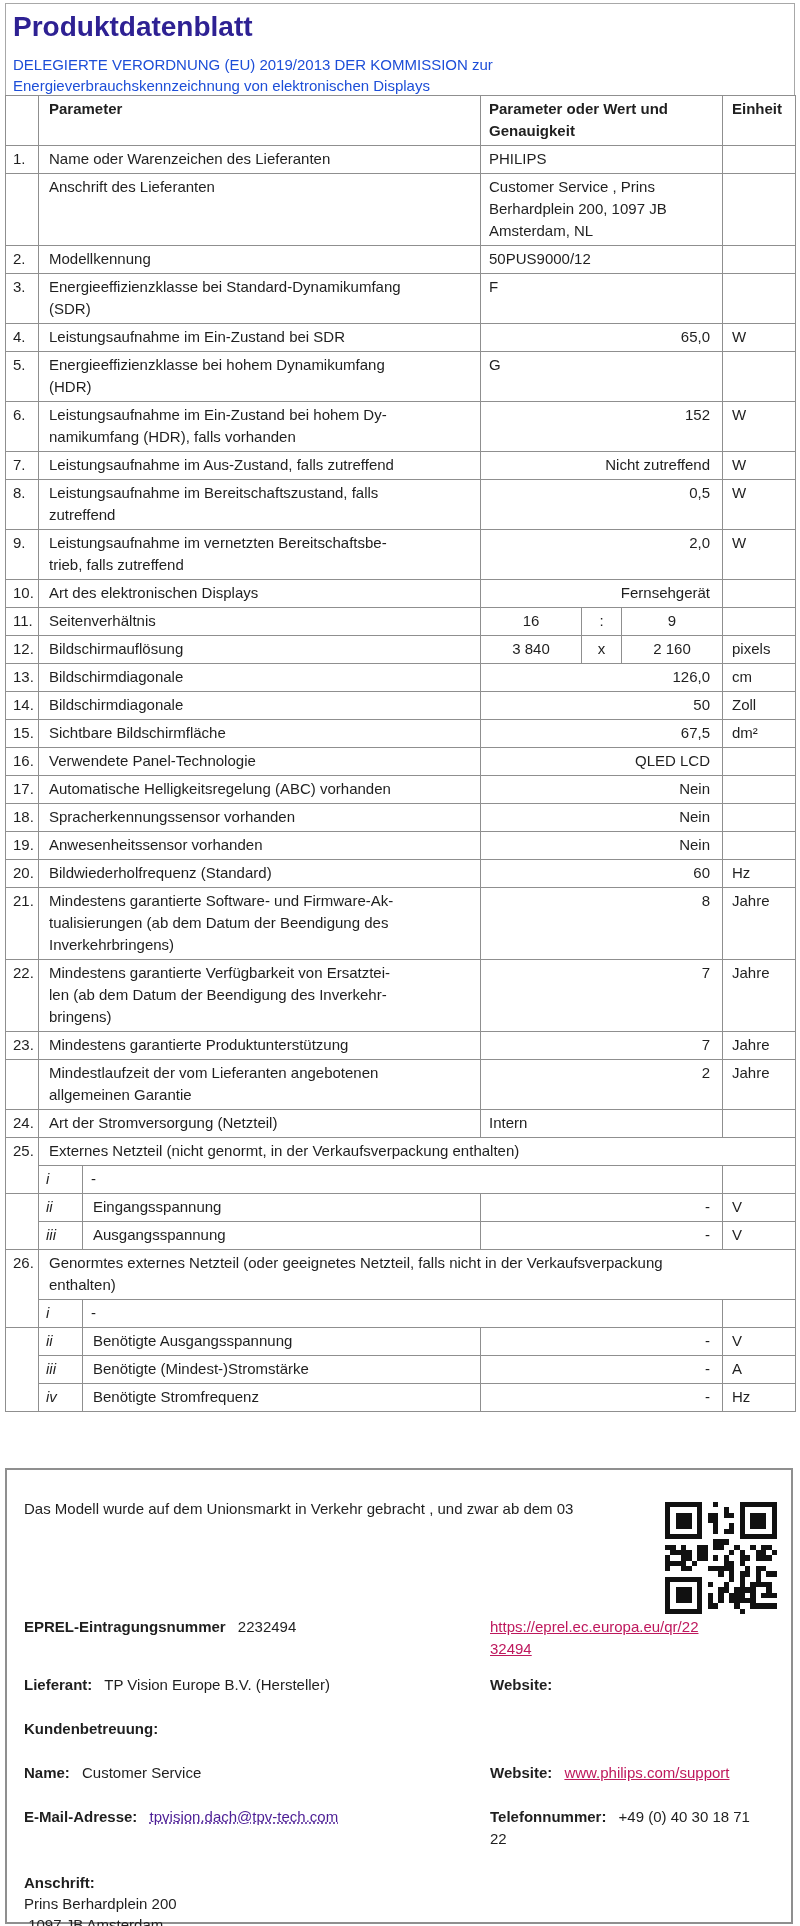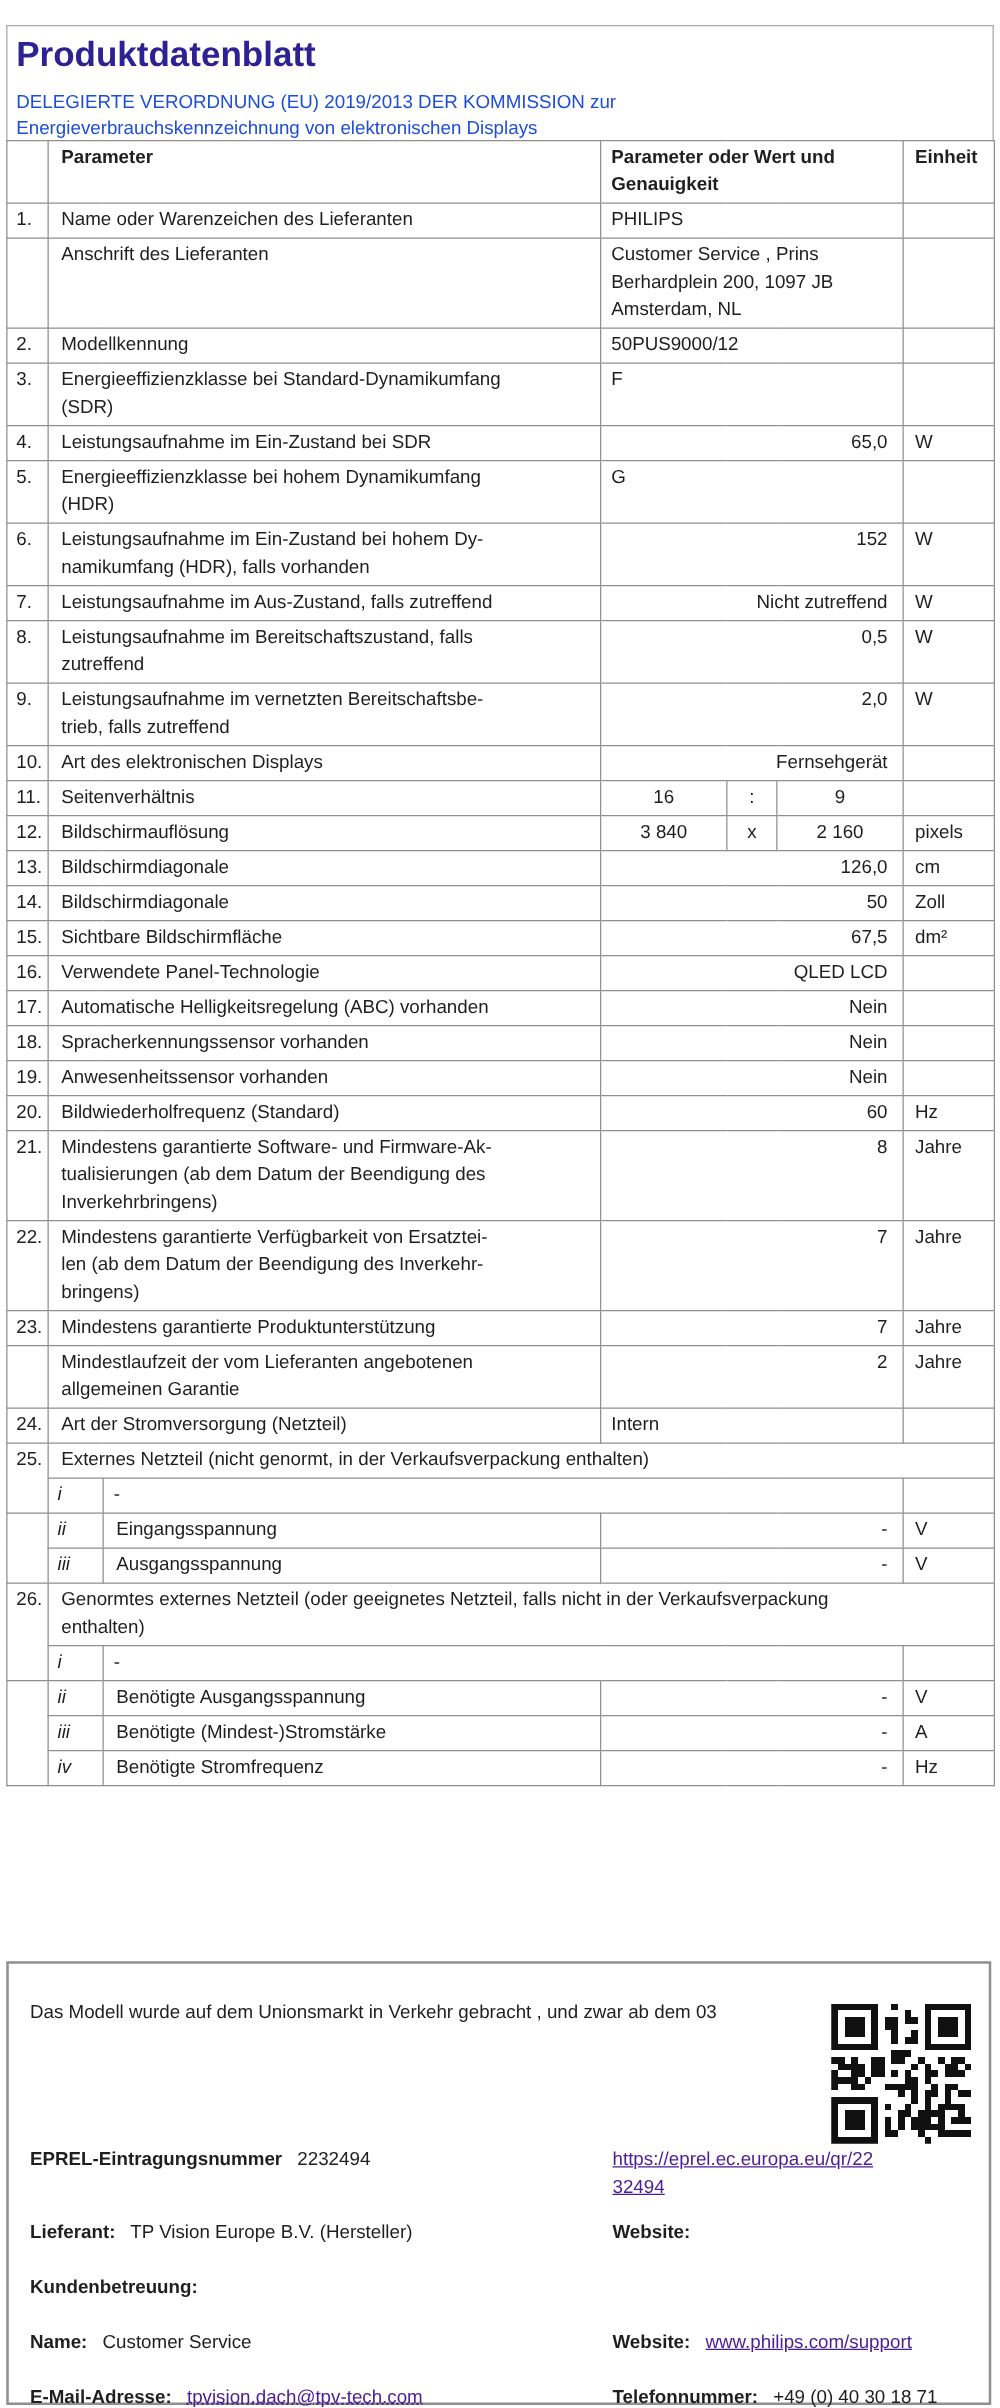--- a/index.html
+++ b/index.html
@@ -1,50 +1,50 @@
 <!DOCTYPE html>
 <html><head>
 <meta charset="utf-8">
 <style>
   html,body { margin:0; padding:0; background:#ffffff; }
   body { width:800px; font-family:"Liberation Sans", sans-serif; color:#1f1f1f; }
   .page { position:relative; width:800px; height:1926px; overflow:hidden; }
 
   
-  .title-area { margin:20px 5px 0 5px; border:1px solid #a8a8a8; border-bottom:none;
+  .title-area { margin:3px 5px 0 5px; border:1px solid #a8a8a8; border-bottom:none;
                 box-sizing:border-box; height:92px; padding:6px 10px 0 7px; }
   .doc-title { font-size:28px; font-weight:bold; color:#2e2193; margin:0 0 10px 0; line-height:34px; }
   .doc-subtitle { font-size:15px; line-height:21px; white-space:pre-line; color:#1d4ed8; }
 
   table.params { border-collapse:collapse; table-layout:fixed; width:790px; margin:0 5px;
                  font-size:15px;padding-left:36px; }
   table.params td, table.params th { border:1px solid #8f8f8f; vertical-align:top;
                  line-height:22px; padding:2px 8px 3px 8px; white-space:pre-line;
                  overflow:hidden; }
   table.params th { font-weight:bold; text-align:left; }
   .c-num   { padding:2px 3px 3px 7px !important; }
   .c-label { padding-left:10px !important; }
   .c-left  { text-align:left;  padding-left:8px  !important; }
   .c-right { text-align:right; padding-right:12px !important; }
   .c-ratio { text-align:center; padding:2px 0 3px 0 !important;margin-top:37px; }
   .c-unit  { padding-left:9px !important;margin-top:36px; }
   .c-sub   { font-style:italic; padding-left:7px !important; }
 
   
-  .footer-box { position:absolute; left:5px; bottom:2px; width:788px; height:355px;
+  .footer-box { position:absolute; left:5px; bottom:2px; width:788px; height:456px;
                 box-sizing:border-box; border:2px solid #8f8f8f; background:#fff;
                 font-size:15px; line-height:22px; padding-top:28px; }
   .f-row { display:flex; margin:0 0 22px 0; padding:0 10px 0 17px; }
   .f-intro { margin-bottom:96px; white-space:nowrap; }
   .f-left { width:466px; flex:none; padding-right:10px; box-sizing:border-box; }
   .f-right { flex:1; }
   .f-label { font-weight:bold; margin-right:8px; }
   .f-val { }
   .pre { white-space:pre-line; }
-  a.f-link { color:#4c1d95; text-decoration:underline; white-space:pre-line; }
+  a.f-link { color:#be185d; text-decoration:underline; white-space:pre-line; }
   a.f-link-dotted { color:#4c1d95; text-decoration:underline dotted; }
   .f-mb14 { margin-bottom:14px; }
   .addr-block { padding:0 10px 0 17px; }
   .addr-line { white-space:pre-wrap; line-height:21px; }
   .qr-wrap { position:absolute; top:30px; right:8px; width:116px; height:116px;
              background:#fff; padding:2px; }
   .qr-wrap svg { display:block; width:112px; height:112px; }
 </style>
 </head>
 <body>

